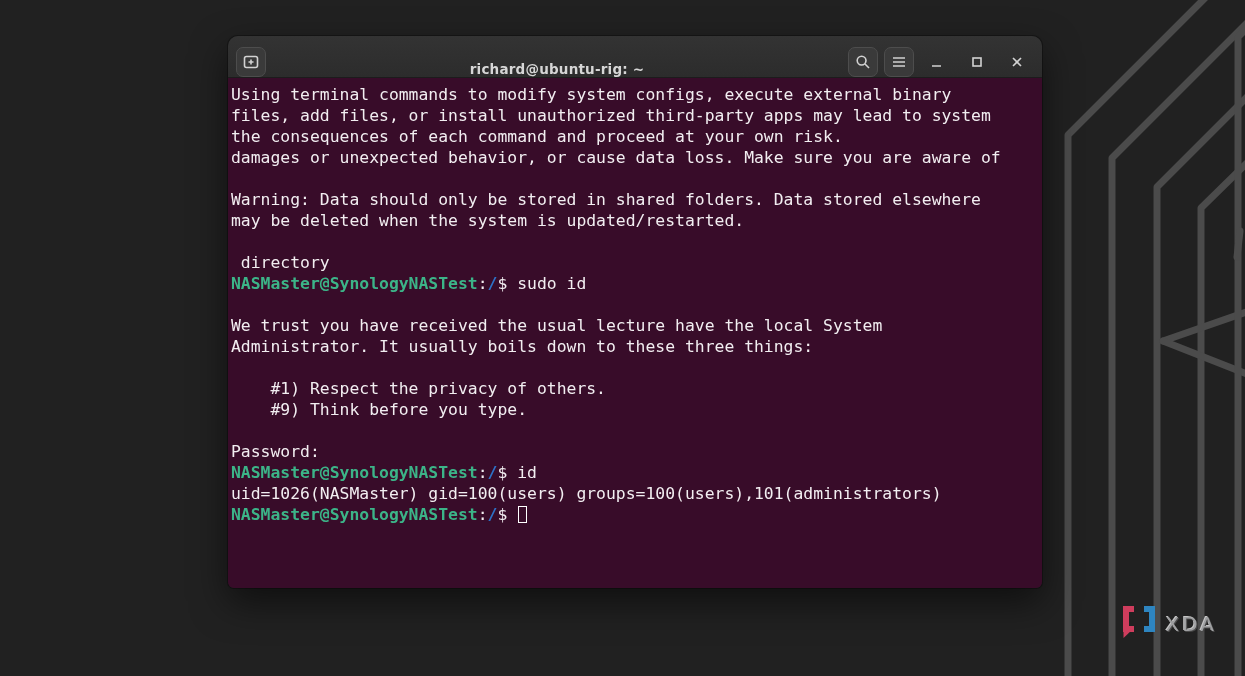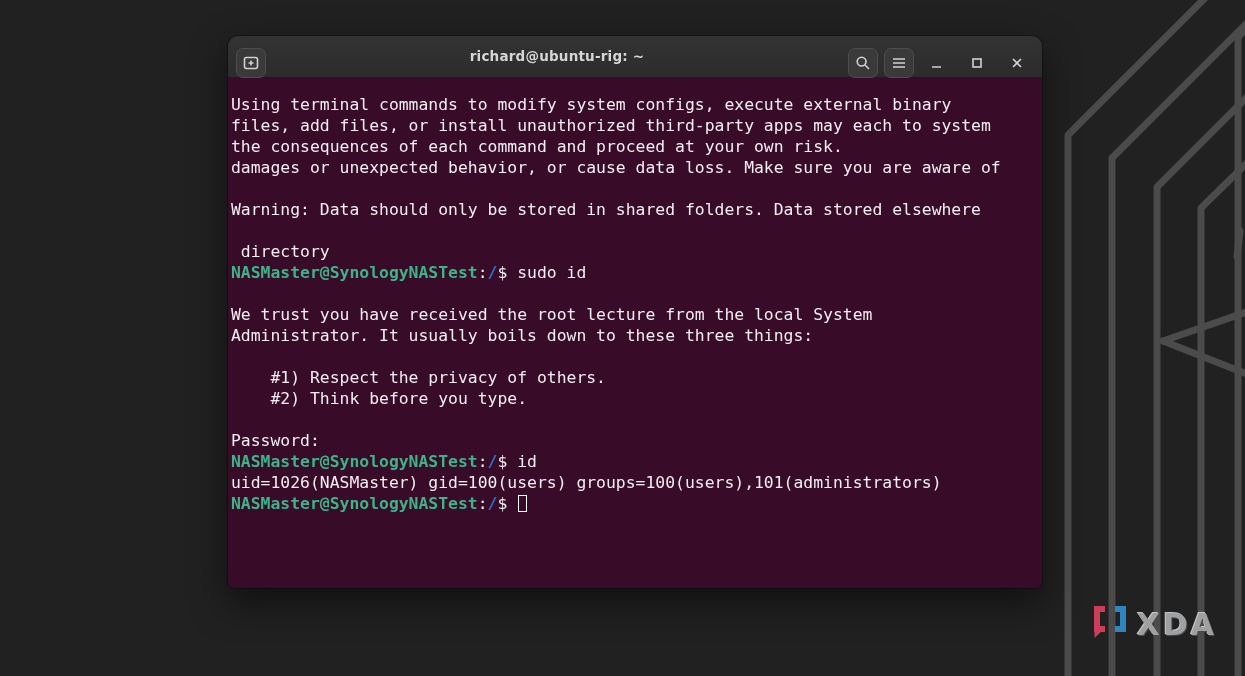--- a/index.html
+++ b/index.html
@@ -14,42 +14,42 @@
 
   
   .decor{position:absolute;top:0;right:0;width:230px;height:676px;pointer-events:none;}
   .decor path{fill:none;stroke:var(--decor_line);stroke-width:7;stroke-linecap:round;stroke-linejoin:round;}
 
   
   .watermark{position:absolute;right:28px;bottom:32px;display:flex;align-items:center;gap:8px;z-index:3;}
   .logo-bracket-left{fill:none;stroke:var(--logo_red);stroke-width:6;}
   .logo-tail{fill:var(--logo_red);}
   .logo-bracket-right{fill:none;stroke:var(--logo_blue);stroke-width:6;}
-  .logo-text{font-size:30px;font-weight:bold;letter-spacing:3px;color:var(--logo_text);
+  .logo-text{font-size:20px;font-weight:normal;letter-spacing:3px;color:var(--logo_text);
     text-shadow:1px 1px 0 #4a4a4a, -1px -1px 0 #c4c4c4;}
 
   
   .window{position:absolute;left:228px;top:36px;width:814px;height:552px;
     border-radius:10px 10px 6px 6px;box-shadow:0 14px 36px rgba(0,0,0,.55), 0 0 0 1px #171717;
     z-index:2;overflow:hidden;display:flex;flex-direction:column;}
   .titlebar{height:42px;background:linear-gradient(#333333,#2c2c2c);border-bottom:1px solid #1c1c1c;
-    display:flex;align-items:flex-start;padding:12px 8px;flex:0 0 42px;}
+    display:flex;align-items:flex-end;padding:0 8px;flex:0 0 42px;}
   .tb-left{display:flex;align-items:center;flex:0 0 auto;}
   .tb-title{flex:1;text-align:center;color:var(--titlebar_text);font-size:13.5px;font-weight:bold;
     letter-spacing:.2px;}
   .tb-right{display:flex;align-items:center;gap:6px;flex:0 0 auto;}
   .tb-btn{width:30px;height:30px;border-radius:7px;background:var(--button_bg);
     border:1px solid var(--button_border);display:flex;align-items:center;justify-content:center;cursor:pointer;}
   .tb-btn svg{display:block;}
   .win-ctl{width:34px;height:30px;display:flex;align-items:center;justify-content:center;
     color:#cfcfcf;cursor:pointer;}
   .icon-stroke{stroke:#d2d2d2;stroke-width:1.6;fill:none;}
 
   
-  .term{flex:1;background:var(--terminal_bg);padding:16px 2px 0 3px;cursor:text;overflow:hidden;}
+  .term{flex:1;background:var(--terminal_bg);padding:6px 2px 0 3px;cursor:text;overflow:hidden;}
   .tline{height:21px;line-height:21px;white-space:pre;
     font-family:"DejaVu Sans Mono","Liberation Mono",monospace;font-size:16.4px;}
   .c-fg{color:var(--terminal_fg);}
   .c-green{color:var(--prompt_green);font-weight:bold;margin-top:25px;}
   .c-blue{color:var(--path_blue);font-weight:bold;}
   .cursor{display:inline-block;width:9px;height:17px;border:1.5px solid #ffffff;
     vertical-align:-3px;margin-left:1px;}
 </style>
 </head>
 <body>
@@ -116,34 +116,35 @@
           <svg width="12" height="12" viewBox="0 0 12 12">
             <line x1="2" y1="2" x2="10" y2="10" class="icon-stroke"></line>
             <line x1="10" y1="2" x2="2" y2="10" class="icon-stroke"></line>
           </svg>
         </span>
       </div>
     </div>
   </div>
   <div class="term">
       <div class="tline"><span class="c-fg">Using terminal commands to modify system configs, execute external binary</span></div>
-      <div class="tline"><span class="c-fg">files, add files, or install unauthorized third-party apps may each to system</span></div>
+      <div class="tline"><span class="c-fg">files, add files, or install unauthorized third-party apps may lead to system</span></div>
       <div class="tline"><span class="c-fg">the consequences of each command and proceed at your own risk.</span></div>
       <div class="tline"><span class="c-fg">damages or unexpected behavior, or cause data loss. Make sure you are aware of</span></div>
       <div class="tline"></div>
       <div class="tline"><span class="c-fg">Warning: Data should only be stored in shared folders. Data stored elsewhere</span></div>
+      <div class="tline"><span class="c-fg">may be deleted when the system is updated/restarted.</span></div>
       <div class="tline"></div>
       <div class="tline"><span class="c-fg"> directory</span></div>
       <div class="tline"><span class="c-green">NASMaster@SynologyNASTest</span><span class="c-fg">:</span><span class="c-blue">/</span><span class="c-fg">$ sudo id</span></div>
       <div class="tline"></div>
-      <div class="tline"><span class="c-fg">We trust you have received the root lecture from the local System</span></div>
+      <div class="tline"><span class="c-fg">We trust you have received the usual lecture have the local System</span></div>
       <div class="tline"><span class="c-fg">Administrator. It usually boils down to these three things:</span></div>
       <div class="tline"></div>
       <div class="tline"><span class="c-fg">    #1) Respect the privacy of others.</span></div>
-      <div class="tline"><span class="c-fg">    #2) Think before you type.</span></div>
+      <div class="tline"><span class="c-fg">    #9) Think before you type.</span></div>
       <div class="tline"></div>
       <div class="tline"><span class="c-fg">Password:</span></div>
       <div class="tline"><span class="c-green">NASMaster@SynologyNASTest</span><span class="c-fg">:</span><span class="c-blue">/</span><span class="c-fg">$ id</span></div>
       <div class="tline"><span class="c-fg">uid=1026(NASMaster) gid=100(users) groups=100(users),101(administrators)</span></div>
       <div class="tline"><span class="c-green">NASMaster@SynologyNASTest</span><span class="c-fg">:</span><span class="c-blue">/</span><span class="c-fg">$ </span><span class="cursor"></span></div>
     </div>
 </div>
 
 <div class="watermark">
   <span>

